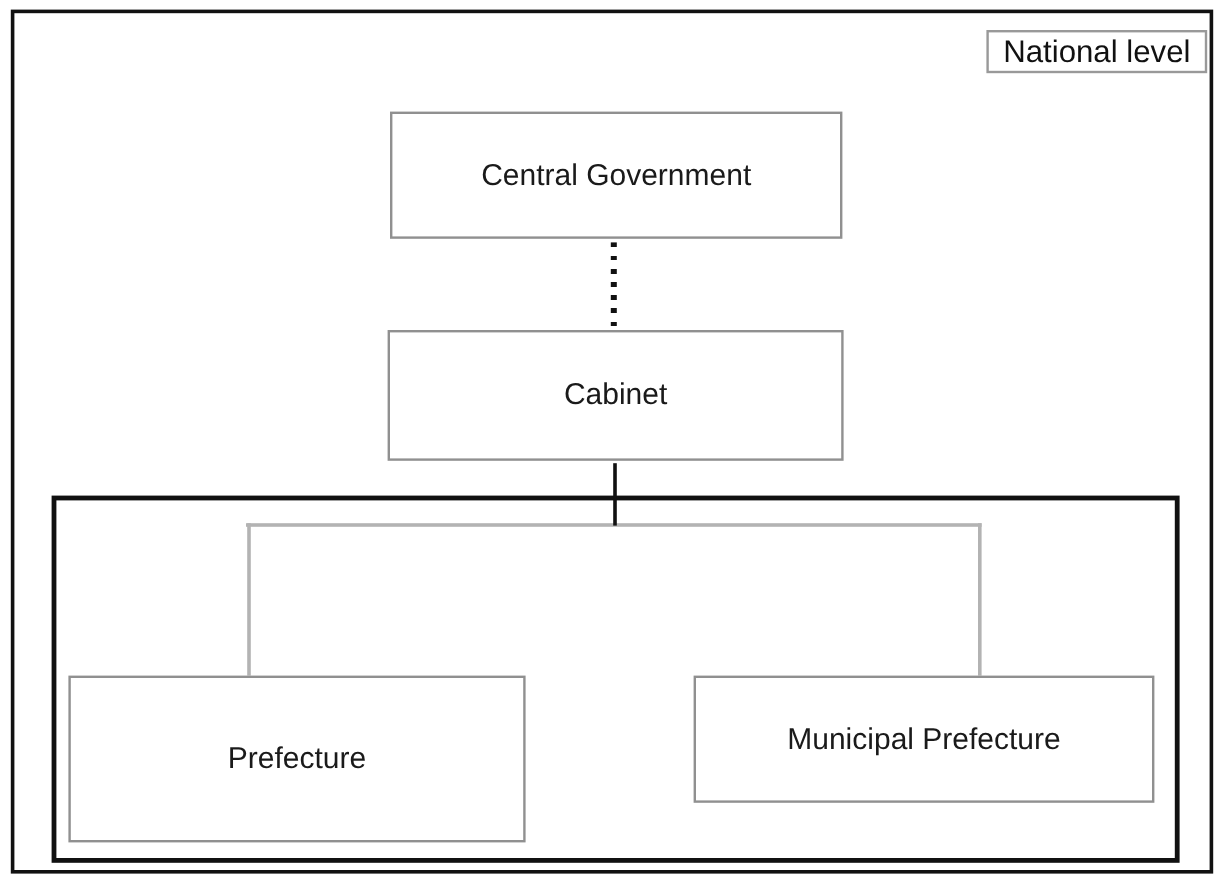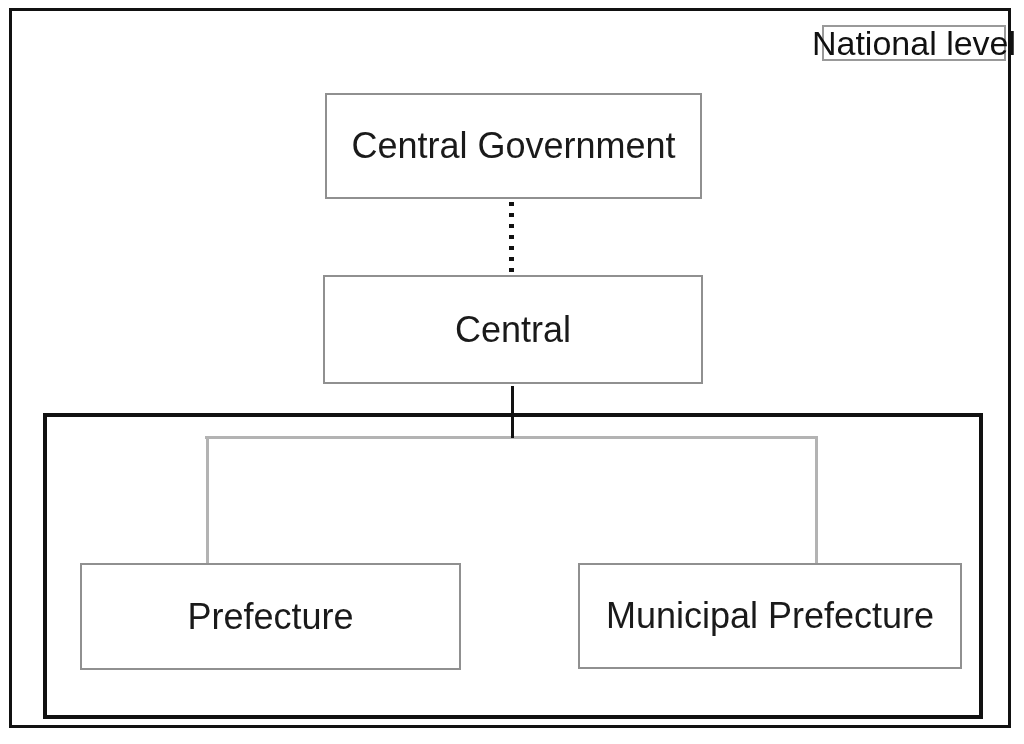--- a/index.html
+++ b/index.html
@@ -33,47 +33,47 @@
     box-sizing: border-box;
     background: #ffffff;
   }
   
   .level-tag {
     position: absolute;
     border: 2px solid #999999;
     box-sizing: border-box;
     background: #ffffff;
     color: #111111;
-    font-size: 34px;
+    font-size: 26px;
     line-height: 1;
     display: flex;
     align-items: center;
     justify-content: center;
     white-space: nowrap;
     z-index: 5;
   }
   .tag-national { left: 822px; top: 25px;  width: 184px; height: 36px; }
   .tag-local    { left: 822px; top: 420px; width: 147px; height: 38px; }
   
   .node {
     position: absolute;
     border: 2px solid #909090;
     box-sizing: border-box;
     background: #ffffff;
     color: #1a1a1a;
-    font-size: 36px;
+    font-size: 25px;
     display: flex;
     align-items: center;
     justify-content: center;
     white-space: nowrap;
     z-index: 3;
   }
   .node-central   { left: 325px; top: 93px;  width: 377px; height: 106px; }
   .node-cabinet   { left: 323px; top: 275px; width: 380px; height: 109px; }
-  .node-prefecture{ left: 57px;  top: 563px; width: 381px; height: 107px; margin-left: 23px; }
+  .node-prefecture{ left: 57px;  top: 563px; width: 381px; height: 139px; }
   .node-municipal { left: 578px; top: 563px; width: 384px; height: 106px; }
   
   .edge { position: absolute; z-index: 2; }
   .edge-dotted {
     left: 509px; top: 202px;
     width: 5px; height: 72px;
     background: repeating-linear-gradient(
       to bottom, #111111 0px, #111111 4px,
       transparent 4px, transparent 11px);
   }
@@ -110,21 +110,21 @@
     <span>National level</span>
   </div>
 
   <div class="node node-central">
     <span>Central Government</span>
   </div>
 
   <div class="edge edge-dotted"></div>
 
   <div class="node node-cabinet">
-    <span>Central</span>
+    <span>Cabinet</span>
   </div>
 
   <div class="edge edge-black-v"></div>
 
   <div class="local-frame"></div>
 
   <div class="edge edge-gray-h"></div>
   <div class="edge edge-gray-vl"></div>
   <div class="edge edge-gray-vr"></div>
 

